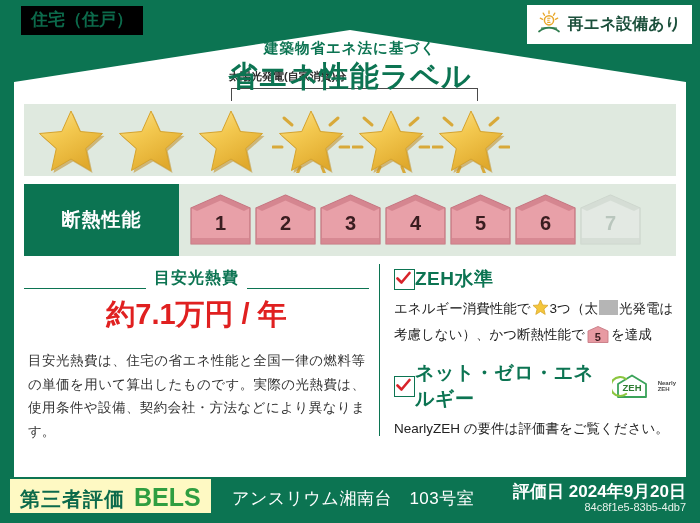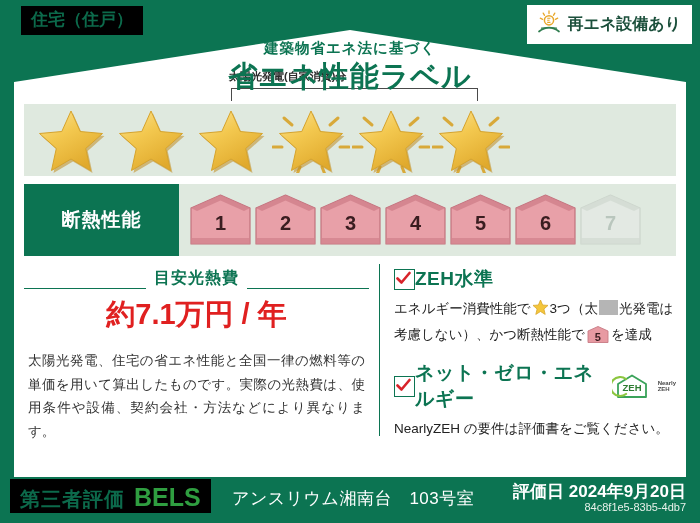--- a/index.html
+++ b/index.html
@@ -155,21 +155,21 @@
   .zeh-logo{display:inline-flex;align-items:center;margin-left:5px;vertical-align:-6px;}
   .zeh-nearly{
     font-size:6px;color:#4a4a4a;line-height:1.05;margin-left:2px;font-weight:bold;
   }
 
   
   .footer{
     position:absolute;left:0;bottom:0;width:700px;height:52px;z-index:7;
   }
   .bels-chip{
-    position:absolute;left:10px;top:8px;background:#000000;
+    position:absolute;left:10px;top:8px;background:#fef9c3;
     padding:4px 10px 0 10px;display:flex;align-items:baseline;gap:9px;
   }
   .bels-chip .jp{font-size:20px;font-weight:bold;color:#0c6a4b;letter-spacing:1px;}
   .bels-chip .en{font-size:25px;font-weight:bold;color:#2f9e40;letter-spacing:0px;}
   .prop-name{
     position:absolute;left:232px;top:16px;
     font-size:17px;color:#ffffff;font-weight:normal;letter-spacing:0.5px;
   }
   .eval-date{
     position:absolute;right:14px;top:9px;text-align:right;
@@ -394,21 +394,21 @@
 
     <div class="lower">
 
       <div class="lower-left">
         <div class="cost-head">
           <span class="ln"></span>
           <span class="tx">目安光熱費</span>
           <span class="ln"></span>
         </div>
         <div class="cost-value">約7.1万円 / 年</div>
-        <div class="cost-desc">太陽光発電、住宅の省エネ性能と全国一律の燃料等の単価を用いて算出したものです。実際の光熱費は、使用条件や設備、契約会社・方法などにより異なります。</div>
+        <div class="cost-desc">目安光熱費は、住宅の省エネ性能と全国一律の燃料等の単価を用いて算出したものです。実際の光熱費は、使用条件や設備、契約会社・方法などにより異なります。</div>
       </div>
 
       <div class="divider"></div>
 
       <div class="lower-right">
 
         <div class="zeh-block">
           <div class="zeh-head">
             <span class="chk">
               <svg width="15" height="15" viewBox="0 0 15 15">

